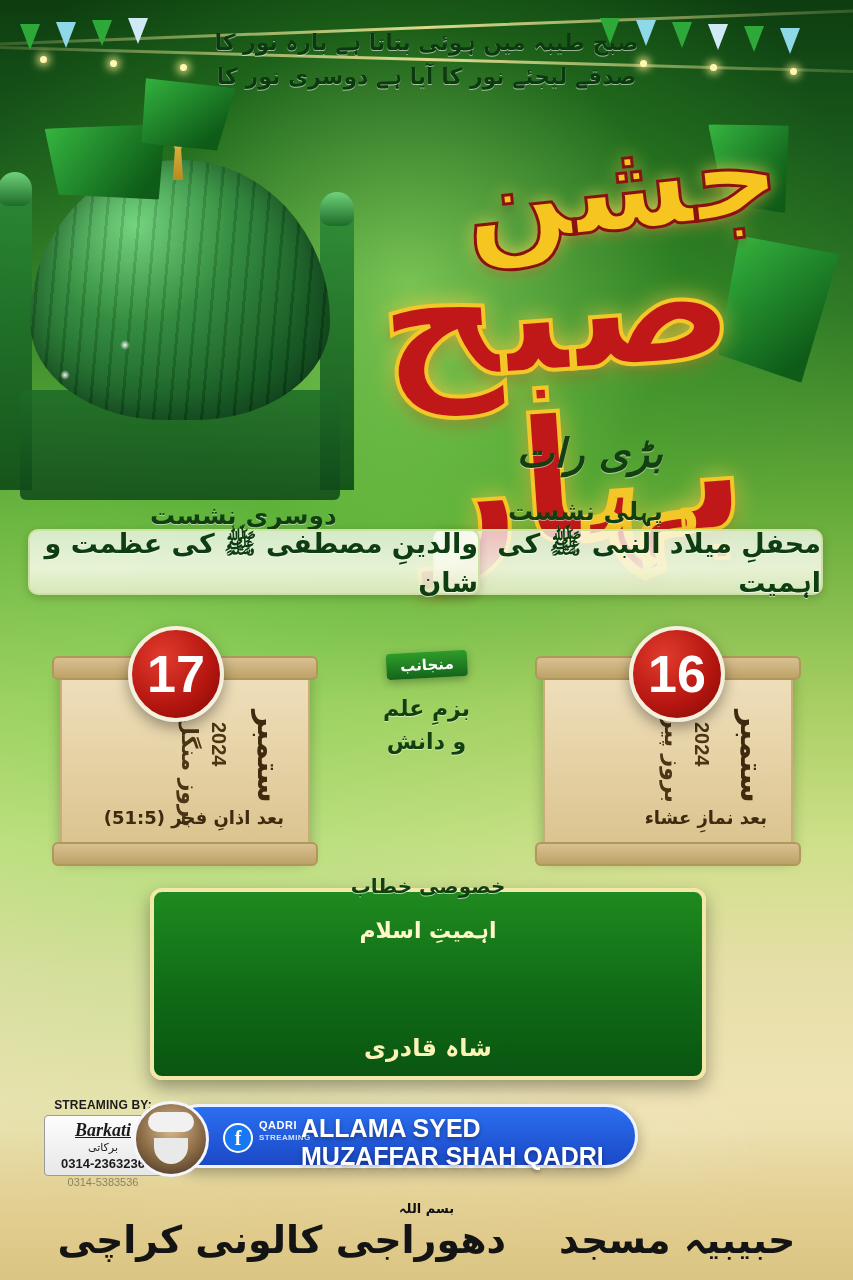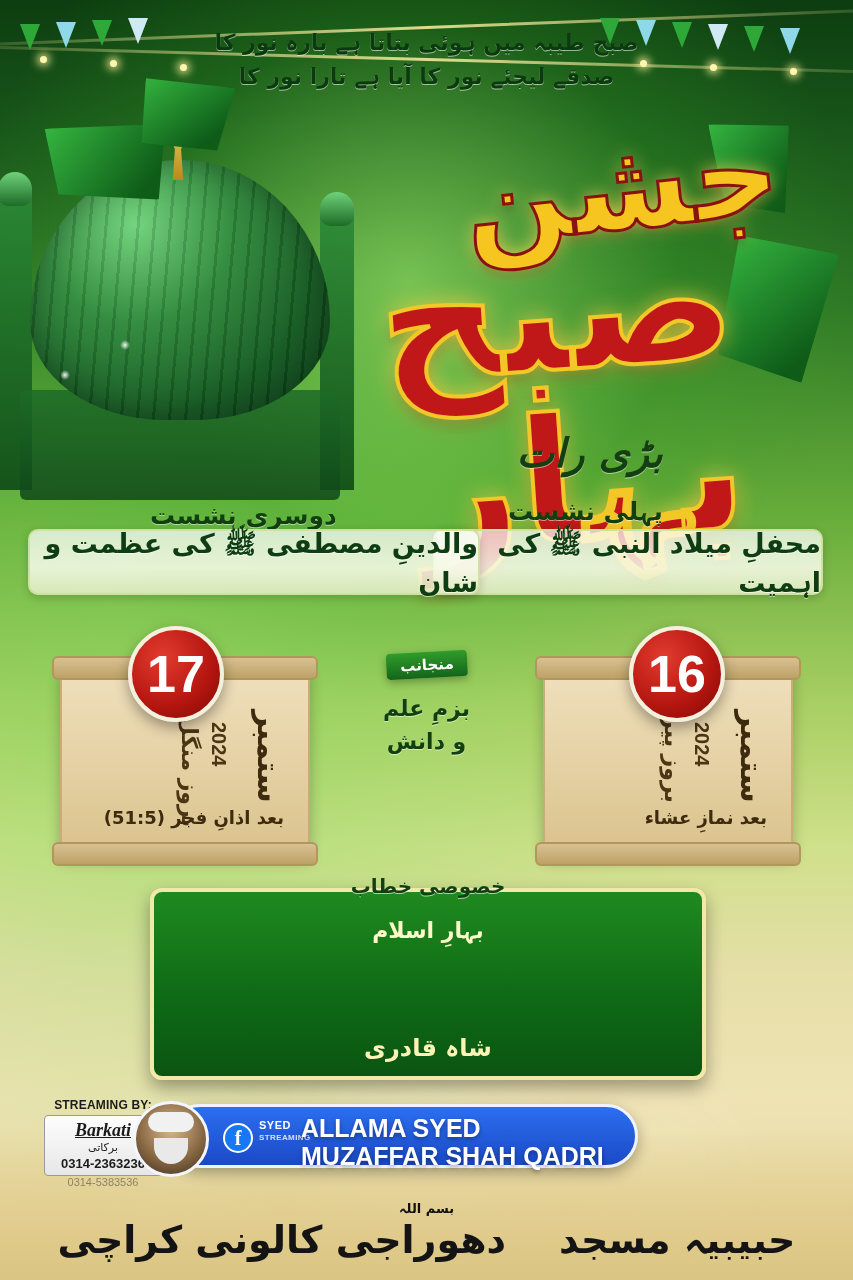--- a/index.html
+++ b/index.html
@@ -346,21 +346,21 @@
     <div class="bulb" style="left:40px;  top:56px;"></div>
     <div class="bulb" style="left:110px; top:60px;"></div>
     <div class="bulb" style="left:180px; top:64px;"></div>
     <div class="bulb" style="left:640px; top:60px;"></div>
     <div class="bulb" style="left:710px; top:64px;"></div>
     <div class="bulb" style="left:790px; top:68px;"></div>
   </div>
 
   <div class="couplet ur">
     <div>صبح طیبہ میں ہوئی بتاتا ہے بارہ نور کا</div>
-    <div>صدقے لیجئے نور کا آیا ہے تارا نور کا</div>
+    <div>صدقے لیجئے نور کا آیا ہے دوسری نور کا</div>
   </div>
 
   <div class="title-art">
     <div class="t1 ur">جشن</div>
     <div class="t2 ur">صبح بہار</div>
   </div>
   <div class="title-sub ur">بڑی رات</div>
 
   <div class="sessions">
     <div class="session-label ur" style="right:190px; top:2px;">پہلی نشست</div>
@@ -394,41 +394,41 @@
 
     <div class="ribbon ur">منجانب</div>
     <div class="center-lines ur">
       <div>بزمِ علم</div>
       <div>و دانش</div>
     </div>
   </div>
 
   <div class="speaker-panel">
     <div class="khitab ur">خصوصی خطاب</div>
-    <div class="zaigham ur">بہارِ اسلام</div>
+    <div class="zaigham ur">اہمیتِ اسلام</div>
     <div class="sp-suffix ur">شاہ قادری</div>
   </div>
 
   <div class="designer">
     <div class="dby">STREAMING BY:</div>
     <div class="card">
       <div class="brand">Barkati</div>
       <div class="brand-ur ur">برکاتی</div>
       <div class="phone">0314-2363236</div>
     </div>
     <div class="phone2">0314-5383536</div>
   </div>
 
   <div class="livebar">
     <div class="avatar">
       <div class="turban"></div>
       <div class="beard"></div>
     </div>
     <div class="fb">f</div>
-    <div class="livetag">SYED</div>
+    <div class="livetag">QADRI</div>
     <div class="streamtag">STREAMING</div>
     <div class="lname">
       <div>ALLAMA SYED</div>
       <div>MUZAFFAR SHAH QADRI</div>
     </div>
   </div>
 
   <div class="venue">
     <div class="crest ur">بسم اللہ</div>
     <div class="vline ur">

